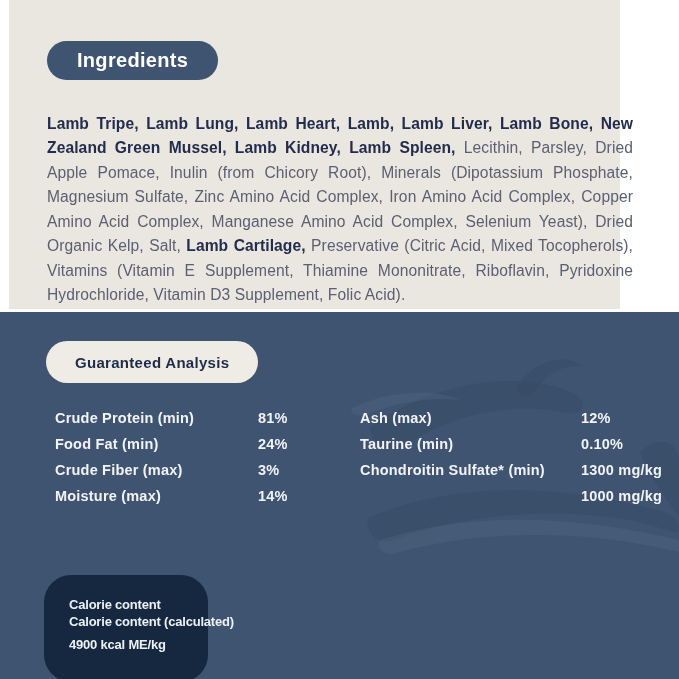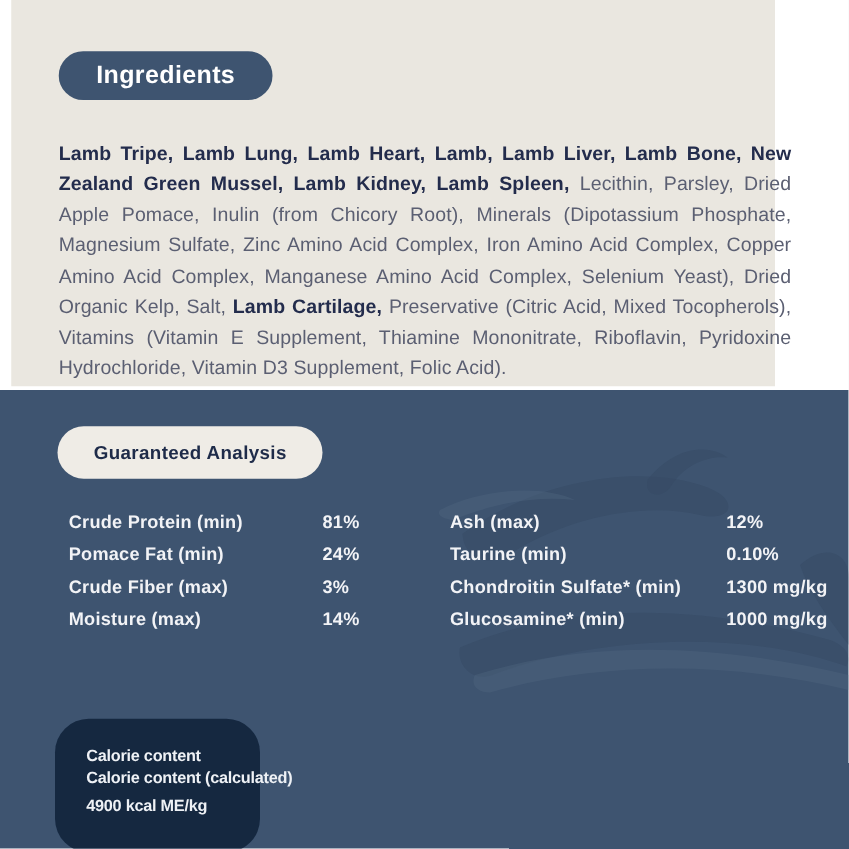--- a/index.html
+++ b/index.html
@@ -93,21 +93,21 @@
       <span>Guaranteed Analysis</span>
     </div>
 
     <div class="ga-table">
 
       <div class="ga-row col-l r0">
         <span class="ga-label">Crude Protein (min)</span>
         <span class="ga-value">81%</span>
       </div>
       <div class="ga-row col-l r1">
-        <span class="ga-label">Pomace Fat (min)</span>
+        <span class="ga-label">Food Fat (min)</span>
         <span class="ga-value">24%</span>
       </div>
       <div class="ga-row col-l r2">
         <span class="ga-label">Crude Fiber (max)</span>
         <span class="ga-value">3%</span>
       </div>
       <div class="ga-row col-l r3">
         <span class="ga-label">Moisture (max)</span>
         <span class="ga-value">14%</span>
       </div>
@@ -118,21 +118,20 @@
       </div>
       <div class="ga-row col-r r1">
         <span class="ga-label">Taurine (min)</span>
         <span class="ga-value">0.10%</span>
       </div>
       <div class="ga-row col-r r2">
         <span class="ga-label">Chondroitin Sulfate* (min)</span>
         <span class="ga-value">1300 mg/kg</span>
       </div>
       <div class="ga-row col-r r3">
-        <span class="ga-label">Glucosamine* (min)</span>
         <span class="ga-value">1000 mg/kg</span>
       </div>
     </div>
 
     <div class="calorie-box">
       <div class="calorie-inner">
         <div class="cal-line">Calorie content</div>
         <div class="cal-line">Calorie content (calculated)</div>
         <div class="cal-group2">
           <div class="cal-line">4900 kcal ME/kg</div>

